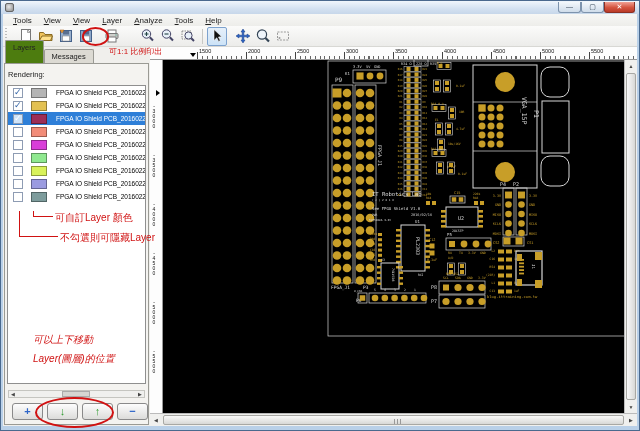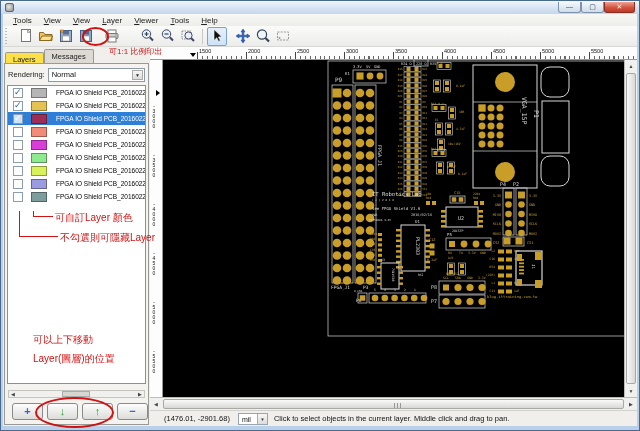--- a/index.html
+++ b/index.html
@@ -32,21 +32,21 @@
   .tbtn.active{border:1px solid #7da2ce;border-radius:2px;background:linear-gradient(#e6f0fa,#cde3f7);}
   .tb-sep{width:1px;height:15px;background:#c8c8c4;margin:0 4px;flex:none;}
   .sp6{width:6px;flex:none;} .sp10{width:10px;flex:none;}
   .ellipse{position:absolute;border:2px solid #d01212;border-radius:50%;pointer-events:none;z-index:40;}
   .note{position:absolute;font-size:8px;color:#d01212;z-index:40;white-space:nowrap;}
   
   .main{flex:1;display:flex;min-height:0;}
   .left-panel{width:147px;flex:none;position:relative;background:#f0efec;}
   .tabs{position:absolute;left:2px;top:1px;height:15px;display:flex;align-items:flex-end;}
   .tab{font-size:7.5px;padding:2px 7px;border:1px solid #9a9a94;border-bottom:none;border-radius:2px 2px 0 0;background:#dcdad3;color:#222;}
-  .tab.active{background:#fde047;position:relative;top:1px;padding-bottom:0;}
+  .tab.active{background:#4d7c0f;position:relative;top:1px;padding-bottom:12px;}
   .panel-frame{position:absolute;left:1px;right:1px;top:16px;bottom:1px;border:1px solid #9a9a94;background:#f4f3f0;}
   .rendering{position:absolute;left:3px;top:3px;right:3px;height:15px;display:flex;align-items:center;text-align:center;}
   .rendering .lbl{font-size:7.5px;color:#222;margin-right:3px;}
   .combo{flex:1;height:14px;background:#fff;border:1px solid #8f9aa8;display:flex;align-items:center;font-size:7.5px;padding-left:3px;color:#111;position:relative;}
   .combo .arrowbox{position:absolute;right:1px;top:1px;bottom:1px;width:11px;background:linear-gradient(#f6f6f6,#dcdcdc);border:1px solid #aaa;font-size:5px;display:flex;align-items:center;justify-content:center;color:#333;}
   .layerlist{position:absolute;left:2px;right:2px;top:21px;bottom:40px;background:#fff;border:1px solid #8f8f8f;overflow:hidden;}
   .lrow{height:13px;display:flex;align-items:center;padding-left:5px;}
   .lrow.sel{background:#2e7fd8;}
   .cb{width:10px;height:10px;background:#fff;border:1px solid #8e9cb3;position:relative;flex:none;}
   .cb.on::after{content:"✓";position:absolute;left:0px;top:-2px;font-size:9px;color:#3365a8;}
@@ -105,21 +105,21 @@
       <span class="winbtn close">✕</span>
     </span>
   </div>
 
   <div class="content">
     <div class="menubar">
         <span class="menu-item">Tools</span>
         <span class="menu-item">View</span>
         <span class="menu-item">View</span>
         <span class="menu-item">Layer</span>
-        <span class="menu-item">Viewer</span>
+        <span class="menu-item">Analyze</span>
         <span class="menu-item">Tools</span>
         <span class="menu-item">Help</span>
       </div>
 
     <div class="toolbar">
       <span class="tb-handle"></span>
       <span class="sp6"></span>
       <span class="tbtn" title="New">
           <svg width="16" height="16">
             <rect x="3.5" y="1.5" width="9" height="12" fill="#fff" stroke="#777"></rect>
@@ -209,24 +209,20 @@
     <div class="main">
 
       <div class="left-panel">
         <div class="tabs">
           <span class="tab active">Layers</span>
           <span class="tab">Messages</span>
         </div>
         <div class="panel-frame">
           <div class="rendering">
             <span class="lbl">Rendering:</span>
-            <span class="combo">
-              <span>Normal</span>
-              <span class="arrowbox">▼</span>
-            </span>
           </div>
           <div class="layerlist">
               <div class="lrow">
                 <span class="cb on"></span>
                 <span class="swatch" style="background: rgb(181, 181, 181);"></span>
                 <span class="lname">FPGA IO Shield PCB_20160225-</span>
               </div>
               <div class="lrow">
                 <span class="cb on"></span>
                 <span class="swatch" style="background: rgb(227, 193, 82);"></span>
@@ -266,21 +262,21 @@
                 <span class="cb"></span>
                 <span class="swatch" style="background: rgb(125, 156, 156);"></span>
                 <span class="lname">FPGA IO Shield PCB_20160225-</span>
               </div>
             </div>
 
           <div class="ann-line" style="left:28px;top:147px;width:20px;height:6px;"></div>
           <div class="ann-line" style="left:14px;top:147px;width:39px;height:26px;"></div>
           <div class="pnote" style="left:50px;top:147px;">可自訂Layer 顏色</div>
           <div class="pnote" style="left:55px;top:167px;">不勾選則可隱藏Layer</div>
-          <div class="pnote" style="left:28px;top:266px;width:98px;white-space:normal;line-height:1.9;">可以上下移動Layer(圖層)的位置</div>
+          <div class="pnote" style="left:28px;top:266px;width:98px;white-space:normal;line-height:1.9;font-style:italic;">可以上下移動Layer(圖層)的位置</div>
 
           <div class="mini-scroll">
             <span class="ar">◀</span>
             <span class="mini-thumb"></span>
             <span class="ar" style="margin-left:auto;">▶</span>
           </div>
           <div class="pbtns">
               <div class="pbtn blue" style="left: 7px;">+</div>
               <div class="pbtn green" style="left: 42px;">↓</div>
               <div class="pbtn green" style="left: 77px;">↑</div>
@@ -784,26 +780,18 @@
             <span class="ar" style="bottom:0;">▼</span>
           </div>
         </div>
         <div class="hscroll">
           <span class="ar" style="left:0;">◀</span>
           <span class="hthumb">
               <span class="grip"></span>
             </span>
           <span class="ar" style="right:0;">▶</span>
         </div>
-        <div class="statusbar">
-          <span>(1476.01, -2901.68)</span>
-          <span class="unitcombo">
-            <span>mil</span>
-            <span class="arrowbox">▼</span>
-          </span>
-          <span class="hint">Click to select objects in the current layer. Middle click and drag to pan.</span>
-        </div>
       </div>
     </div>
 
     <div class="note" style="left:106px;top:32px;">可1:1 比例印出</div>
   </div>
 </div>
 
 </body></html>

